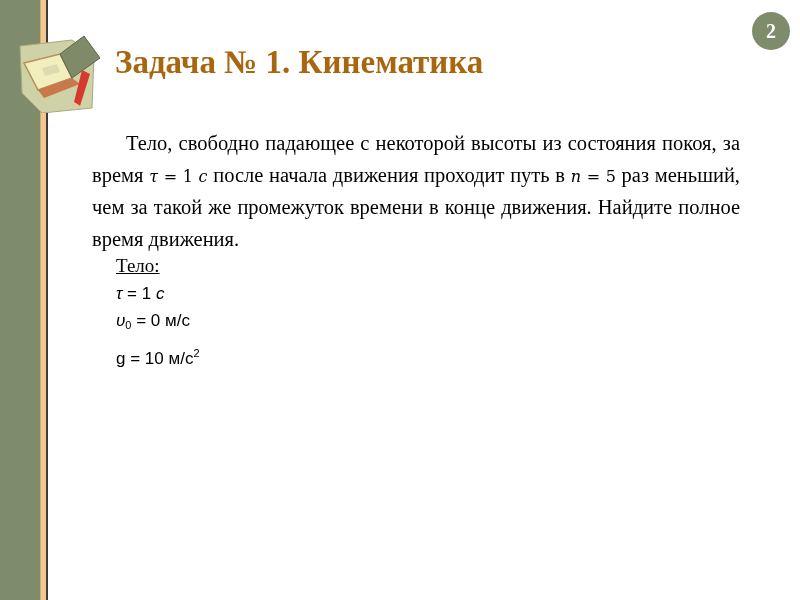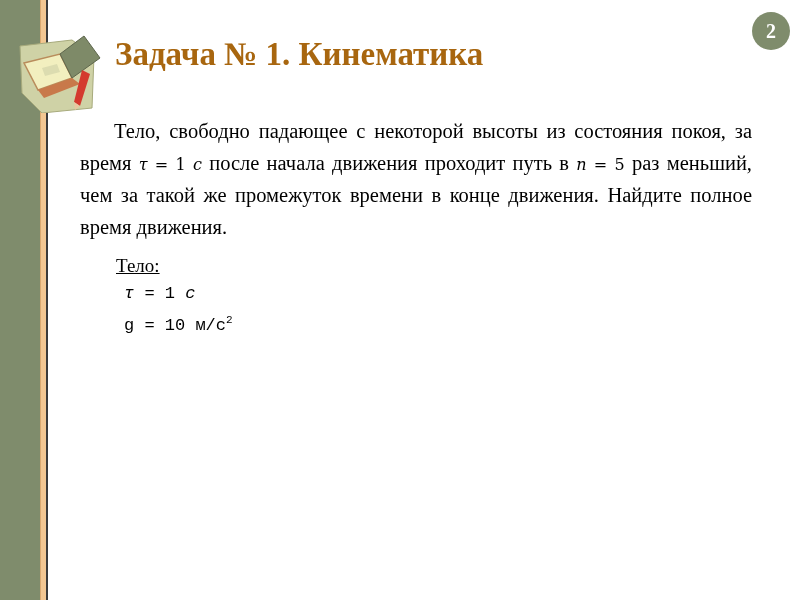--- a/index.html
+++ b/index.html
@@ -27,37 +27,37 @@
       position: absolute; left: 12px; top: 18px; width: 90px; height: 95px;
     }
     .page-badge {
       position: absolute; left: 752px; top: 12px; width: 38px; height: 38px;
       border-radius: 50%; background: #7f8c6c;
       color: #fff; font-weight: bold; font-size: 20px;
       display: flex; align-items: center; justify-content: center;
       font-family: "Liberation Serif", serif;
     }
     .title {
-      position: absolute; left: 115px; top: 36px;
+      position: absolute; left: 115px; top: 44px;
       font-size: 33px; font-weight: bold; color: #a8660f;
       white-space: nowrap;
     }
     .problem {
       position: absolute; left: 80px; top: 116px; width: 672px;
       font-size: 20.5px; line-height: 31.5px; text-align: justify;
     }
-    .problem p { margin: 0; text-indent: 34px; }
+    .problem p { margin: 12px; text-indent: 34px; }
     .math { font-family: "DejaVu Serif", serif; font-size: 16px; }
     .math i { font-style: italic; }
     .given {
       position: absolute; left: 116px; top: 252px;
       font-size: 19px; line-height: 27.5px;
     }
     .given .line { white-space: nowrap; }
-    .given .mline { font-family: Liberation Mono, monospace; font-size: 17px; margin-left: 8px; }
+    .given .mline { font-family: Liberation Sans, sans-serif; font-size: 17px; }
     .underline { text-decoration: underline; }
     sub, sup { font-size: 11px; }
     sub { vertical-align: -3px; }
     sup { vertical-align: 7px; }
     .gray { color: #555; }
   </style>
 </head>
 <body>
 
 <div class="sidebar"></div>
@@ -80,14 +80,15 @@
 
 <div class="problem">
   <p>
     <span>Тело, свободно падающее с некоторой высоты из состояния покоя, за время </span><span class="math"><i>τ</i><span> = 1 </span><i>с</i></span><span> после начала движения проходит путь в </span><span class="math"><i>n</i><span> = 5</span></span><span> раз меньший, чем за такой же промежуток времени в конце движения. Найдите полное время движения.</span>
   </p>
 </div>
 
 <div class="given">
   <div class="line underline">Тело:</div>
   <div class="line mline"><i>τ</i><span> = 1 </span><i>с</i></div>
+  <div class="line mline"><i>υ</i><sub>0</sub><span> = 0 м/с</span></div>
   <div class="line mline"><span>g</span><span> = 10 м/с</span><sup>2</sup></div>
 </div>
 
 </body></html>

